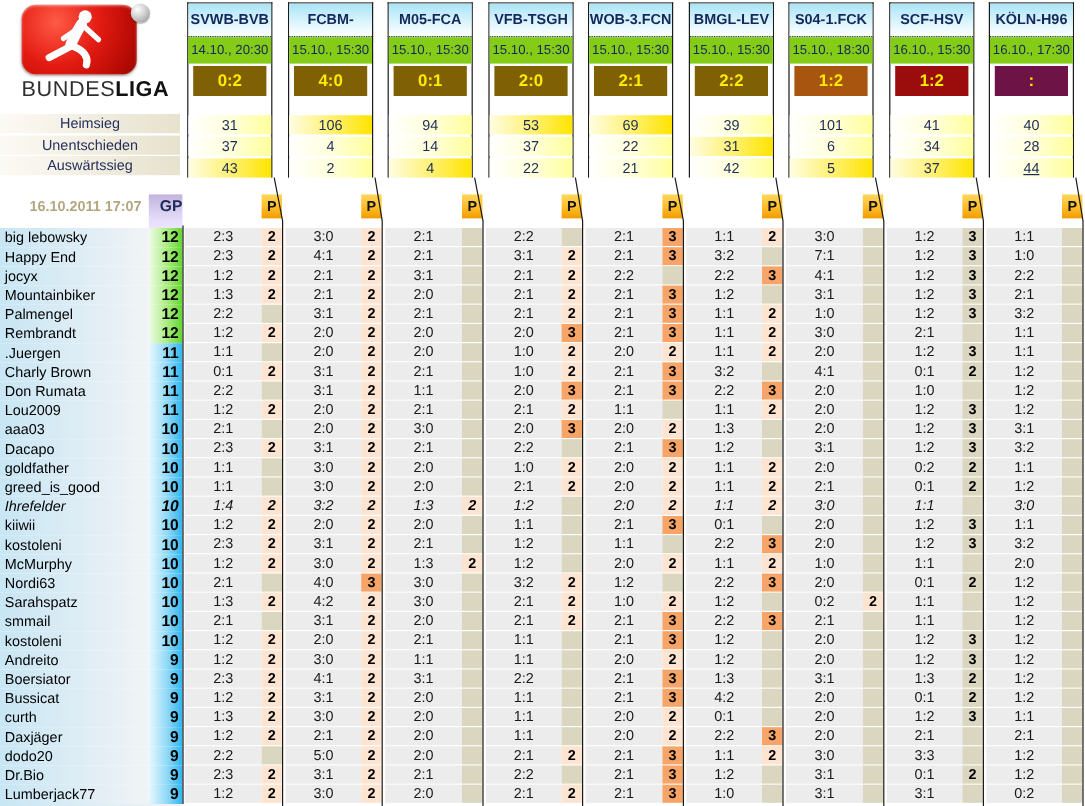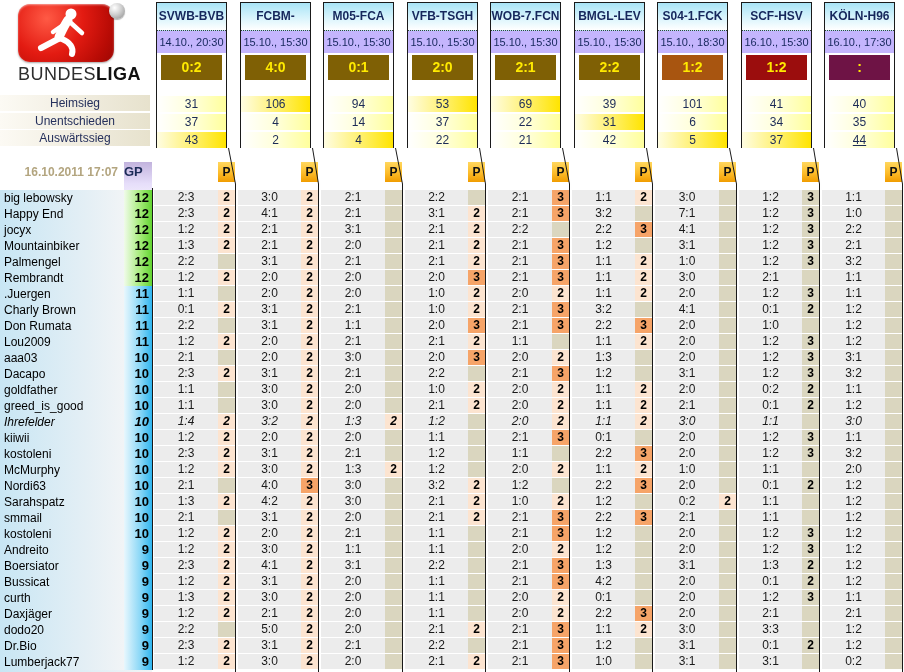--- a/index.html
+++ b/index.html
@@ -15,34 +15,34 @@
     box-shadow:0 1px 1px rgba(0,0,0,.3);}
   .logo-text{position:absolute;left:18px;top:64px;font-size:18px;letter-spacing:.5px;color:#2e2e2e;}
   .logo-text b{color:#111;}
   
   .hdr-box{position:absolute;top:2px;height:146px;background:#fff;
     border-top:1px solid #1a1a1a;border-left:1px solid #1a1a1a;border-right:1px solid #1a1a1a;box-sizing:border-box;}
   .team{position:absolute;left:0;right:0;top:0;height:27px;line-height:27px;text-align:center;
     font-weight:bold;font-size:12px;color:#16275c;border-bottom:1px dotted #3c3c3c;
     background:linear-gradient(180deg,#a9e4f6 0%,#d9f4fc 55%,#ffffff 100%);}
   .mdate{position:absolute;left:0;right:0;top:28px;height:22px;line-height:22px;text-align:center;
-    font-size:11px;color:#16275c;background:#c4b5fd;}
+    font-size:11px;color:#16275c;background:#84cc16;}
   .score{position:absolute;left:4px;right:4px;top:52px;height:25px;line-height:25px;text-align:center;
     font-weight:bold;font-size:14px;color:#ffea00;}
   .stat{position:absolute;left:0;right:0;height:16px;line-height:16px;text-align:center;
     font-size:12px;color:#1c2b57;background:linear-gradient(90deg,#ffffff 0%,#ffffd6 55%,#ffff9c 100%);}
   .stat.hl{background:linear-gradient(90deg,#fffdе2 0%,#fff06a 55%,#ffe400 100%);
     background:linear-gradient(90deg,#fffde2 0%,#fff06a 55%,#ffe400 100%);}
   
   .outcome{position:absolute;left:0;width:150px;height:16px;line-height:16px;text-align:center;
     font-size:12px;color:#25305c;background:linear-gradient(90deg,#fcfaf4 0%,#efebdd 60%,#e7e2cd 100%);}
   
   .timestamp{position:absolute;left:0;top:163px;width:118px;height:18px;line-height:18px;
     text-align:right;font-size:12px;font-weight:bold;color:#b3a57f;}
-  .gp-hdr{position:absolute;left:124px;top:162px;width:28px;height:36px;line-height:20px;text-align:left;
+  .gp-hdr{position:absolute;left:124px;top:162px;width:28px;height:36px;line-height:20px;text-align:right;
     font-weight:bold;font-size:13px;color:#1c2b57;background:linear-gradient(180deg,#c2b3dd 0%,#e6defa 60%,#f3eefc 100%);}
   .p-hdr{position:absolute;top:162px;width:17px;height:20px;line-height:20px;text-align:center;
     font-weight:bold;font-size:12px;color:#111;background:linear-gradient(180deg,#ffd75e 0%,#fdbc2a 55%,#f09c00 100%);}
   
   .row{position:absolute;left:0;width:904px;height:16px;}
   .name{position:absolute;left:0;top:0;width:120px;height:16px;line-height:16px;padding-left:4px;
     font-size:12px;color:#000;background:linear-gradient(90deg,#c8e6f4 0%,#e4eff5 70%,#f1f4f6 100%);
     white-space:nowrap;overflow:hidden;}
   .gp{position:absolute;left:124px;top:0;width:25px;height:16px;line-height:16px;padding-right:3px;
     text-align:right;font-weight:bold;font-size:13px;color:#000;}
@@ -120,21 +120,21 @@
       <div class="hdr-box" style="left: 407px; width: 71px;">
         <div class="team" style="">VFB-TSGH</div>
         <div class="mdate" style="">15.10., 15:30</div>
         <div class="score" style="background: rgb(127, 96, 5); color: rgb(255, 234, 0);">2:0</div>
         <div class="stat hl" style="top: 93px;">53</div>
         <div class="stat" style="top: 111px;">37</div>
         <div class="stat" style="top: 129px;">22</div>
       </div>
       <div class="p-hdr" style="left: 468px;">P</div>
       <div class="hdr-box" style="left: 490px; width: 71px;">
-        <div class="team" style="">WOB-7.FCN</div>
+        <div class="team" style="">WOB-3.FCN</div>
         <div class="mdate" style="">15.10., 15:30</div>
         <div class="score" style="background: rgb(127, 96, 5); color: rgb(255, 234, 0);">2:1</div>
         <div class="stat hl" style="top: 93px;">69</div>
         <div class="stat" style="top: 111px;">22</div>
         <div class="stat" style="top: 129px;">21</div>
       </div>
       <div class="p-hdr" style="left: 552px;">P</div>
       <div class="hdr-box" style="left: 574px; width: 71px;">
         <div class="team" style="">BMGL-LEV</div>
         <div class="mdate" style="">15.10., 15:30</div>
@@ -160,21 +160,21 @@
         <div class="stat" style="top: 93px;">41</div>
         <div class="stat" style="top: 111px;">34</div>
         <div class="stat hl" style="top: 129px;">37</div>
       </div>
       <div class="p-hdr" style="left: 802px;">P</div>
       <div class="hdr-box" style="left: 824px; width: 71px;">
         <div class="team" style="">KÖLN-H96</div>
         <div class="mdate" style="">16.10., 17:30</div>
         <div class="score" style="background: rgb(110, 19, 69); color: rgb(255, 234, 0);">:</div>
         <div class="stat" style="top: 93px;">40</div>
-        <div class="stat" style="top: 111px;">35</div>
+        <div class="stat" style="top: 111px;">28</div>
         <div class="stat" style="top: 129px; text-decoration: underline;">44</div>
       </div>
       <div class="p-hdr" style="left: 885px;">P</div>
     </div>
   <div id="body-layer" class="abs" style="left:0;top:190px;width:904px;height:480px;">
       <div class="row" style="top: 0px;">
         <div class="name" style="">big lebowsky</div>
         <div class="gp lead" style="">12</div>
         <div class="tip" style="left: 154px; width: 64px;">2:3</div>
         <div class="pts p2" style="left: 218px;">2</div>

